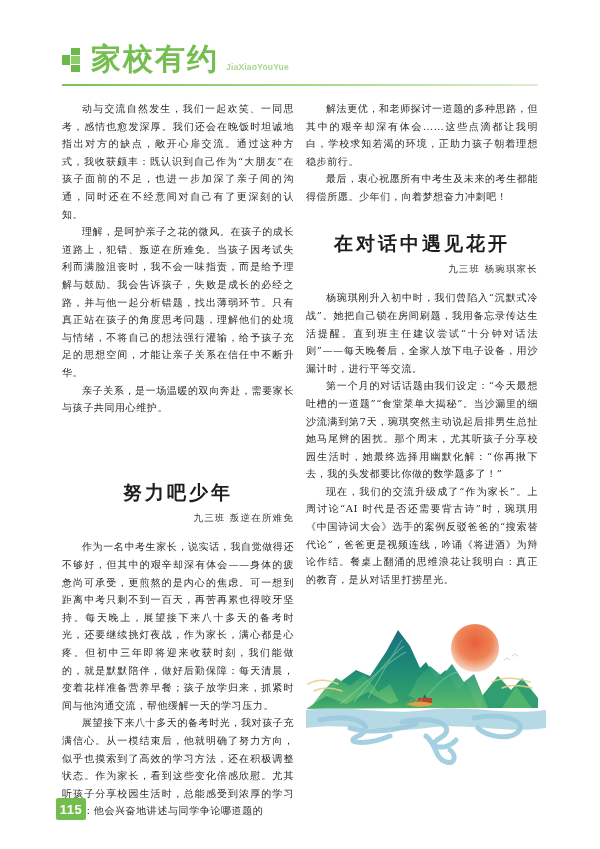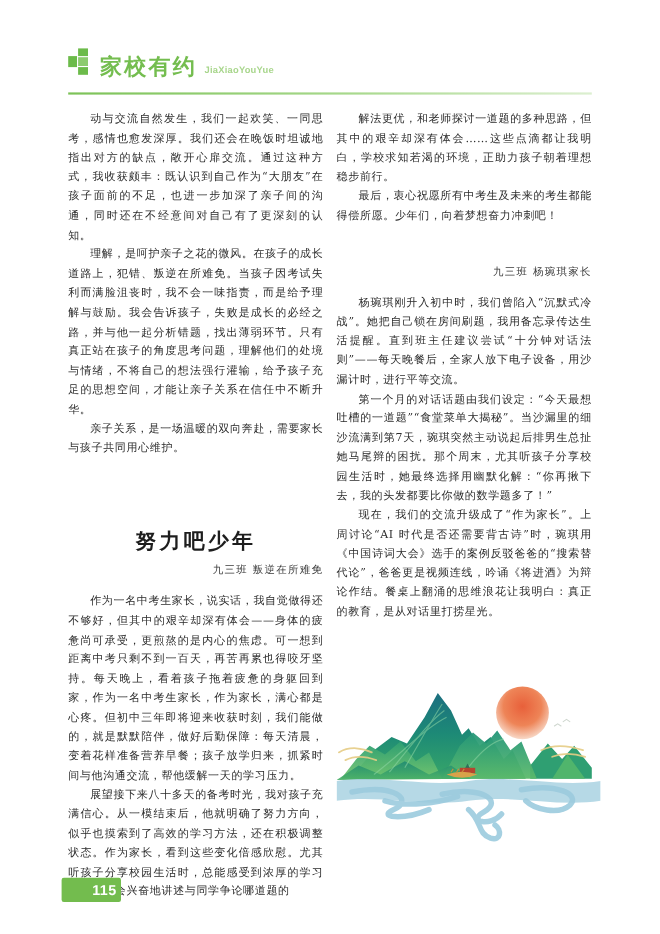--- a/index.html
+++ b/index.html
@@ -43,21 +43,21 @@
     position: absolute;
     background: #6cbb4a;
   }
   .logo-mark .sq.a { left: 0;   top: 7px;  width: 8px;  height: 10px; }
   .logo-mark .sq.b { left: 9px; top: 0;    width: 9px;  height: 7px;  }
   .logo-mark .sq.c { left: 9px; top: 8px;  width: 9px;  height: 8px;  background:#8ccb6e; }
   .logo-mark .sq.d { left: 9px; top: 17px; width: 9px;  height: 7px;  }
   .brand-cn {
     font-family: "DejaVu Sans", sans-serif;
     font-weight: bold;
-    font-size: 20px;
+    font-size: 30px;
     letter-spacing: 2px;
     color: #74bd4f;
     line-height: 1;
     margin-bottom: 1px;
   }
   .brand-py {
     font-family: "Liberation Sans", sans-serif;
     font-size: 8.5px;
     font-weight: bold;
     letter-spacing: 0.2px;
@@ -135,21 +135,20 @@
     background: #73bc4e;
     border-radius: 2px;
     color: #ffffff;
     font-family: "Liberation Sans", sans-serif;
     font-size: 13px;
     font-weight: bold;
     letter-spacing: 0.5px;
     display: flex;
     align-items: center;
     justify-content: center;
-    padding-left: 24px;
   }
 </style>
 </head>
 <body>
 
 <div class="masthead">
   <div class="masthead-inner">
     <div class="logo-mark">
       <span class="sq a"></span>
         <span class="sq b"></span>
@@ -164,29 +163,30 @@
 
 <div class="col col-left">
   <p class="body">动与交流自然发生，我们一起欢笑、一同思考，感情也愈发深厚。我们还会在晚饭时坦诚地指出对方的缺点，敞开心扉交流。通过这种方式，我收获颇丰：既认识到自己作为“大朋友”在孩子面前的不足，也进一步加深了亲子间的沟通，同时还在不经意间对自己有了更深刻的认知。</p>
   <p class="body">理解，是呵护亲子之花的微风。在孩子的成长道路上，犯错、叛逆在所难免。当孩子因考试失利而满脸沮丧时，我不会一味指责，而是给予理解与鼓励。我会告诉孩子，失败是成长的必经之路，并与他一起分析错题，找出薄弱环节。只有真正站在孩子的角度思考问题，理解他们的处境与情绪，不将自己的想法强行灌输，给予孩子充足的思想空间，才能让亲子关系在信任中不断升华。</p>
   <p class="body">亲子关系，是一场温暖的双向奔赴，需要家长与孩子共同用心维护。</p>
 
   <div class="sp-title-top"></div>
   <div class="article-title">努力吧少年</div>
   <div class="article-byline">九三班  叛逆在所难免</div>
 
-  <p class="body">作为一名中考生家长，说实话，我自觉做得还不够好，但其中的艰辛却深有体会——身体的疲惫尚可承受，更煎熬的是内心的焦虑。可一想到距离中考只剩不到一百天，再苦再累也得咬牙坚持。每天晚上，看着孩子拖着疲惫的身躯回到家，作为一名中考生家长，作为家长，满心都是心疼。但初中三年即将迎来收获时刻，我们能做的，就是默默陪伴，做好后勤保障：每天清晨，变着花样准备营养早餐；孩子放学归来，抓紧时间与他沟通交流，帮他缓解一天的学习压力。</p>
+  <p class="body">作为一名中考生家长，说实话，我自觉做得还不够好，但其中的艰辛却深有体会——身体的疲惫尚可承受，更煎熬的是内心的焦虑。可一想到距离中考只剩不到一百天，再苦再累也得咬牙坚持。每天晚上，展望接下来八十多天的备考时光，还要继续挑灯夜战，作为家长，满心都是心疼。但初中三年即将迎来收获时刻，我们能做的，就是默默陪伴，做好后勤保障：每天清晨，变着花样准备营养早餐；孩子放学归来，抓紧时间与他沟通交流，帮他缓解一天的学习压力。</p>
   <p class="body">展望接下来八十多天的备考时光，我对孩子充满信心。从一模结束后，他就明确了努力方向，似乎也摸索到了高效的学习方法，还在积极调整状态。作为家长，看到这些变化倍感欣慰。尤其听孩子分享校园生活时，总能感受到浓厚的学习氛围：他会兴奋地讲述与同学争论哪道题的</p>
 </div>
 
 <div class="col col-right">
   <p class="body">解法更优，和老师探讨一道题的多种思路，但其中的艰辛却深有体会……这些点滴都让我明白，学校求知若渴的环境，正助力孩子朝着理想稳步前行。</p>
   <p class="body">最后，衷心祝愿所有中考生及未来的考生都能得偿所愿。少年们，向着梦想奋力冲刺吧！</p>
 
   <div class="sp-title-top-r"></div>
+  <div class="article-title">在对话中遇见花开</div>
   <div class="article-byline">九三班  杨琬琪家长</div>
 
   <p class="body">杨琬琪刚升入初中时，我们曾陷入“沉默式冷战”。她把自己锁在房间刷题，我用备忘录传达生活提醒。直到班主任建议尝试“十分钟对话法则”——每天晚餐后，全家人放下电子设备，用沙漏计时，进行平等交流。</p>
   <p class="body">第一个月的对话话题由我们设定：“今天最想吐槽的一道题”“食堂菜单大揭秘”。当沙漏里的细沙流满到第7天，琬琪突然主动说起后排男生总扯她马尾辫的困扰。那个周末，尤其听孩子分享校园生活时，她最终选择用幽默化解：“你再揪下去，我的头发都要比你做的数学题多了！”</p>
   <p class="body">现在，我们的交流升级成了“作为家长”。上周讨论“AI 时代是否还需要背古诗”时，琬琪用《中国诗词大会》选手的案例反驳爸爸的“搜索替代论”，爸爸更是视频连线，吟诵《将进酒》为辩论作结。餐桌上翻涌的思维浪花让我明白：真正的教育，是从对话里打捞星光。</p>
 </div>
 
 <div class="illo">
   <svg viewBox="0 0 240 200" width="240" height="200" xmlns="http://www.w3.org/2000/svg">
     <defs>

